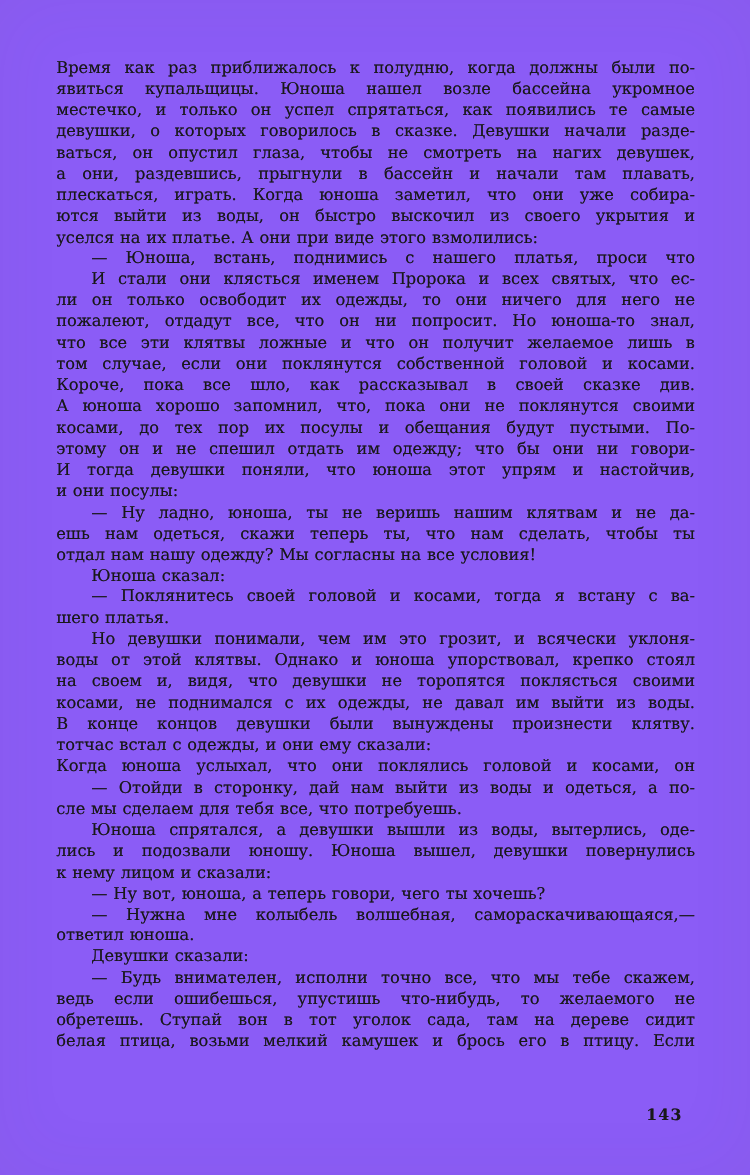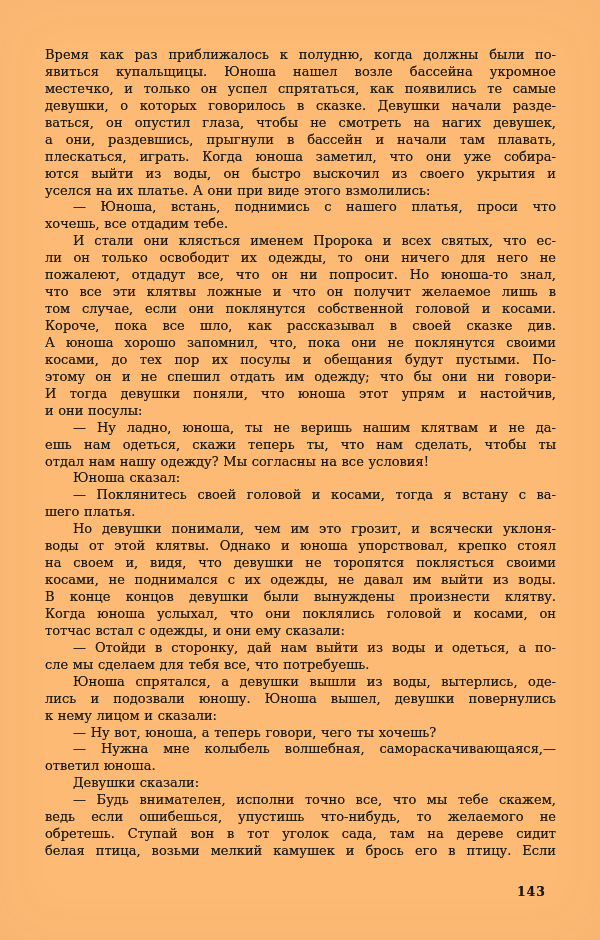--- a/index.html
+++ b/index.html
@@ -6,21 +6,21 @@
     margin: 0;
     padding: 0;
     width: 600px;
     height: 940px;
     background: #efece6;
   }
   .page {
     position: relative;
     width: 600px;
     height: 940px;
-    background: #fdba74;
+    background: #8b5cf6;
     overflow: hidden;
     box-shadow: inset 0 0 60px rgba(90,80,60,0.05);
     font-family: "DejaVu Serif", "Liberation Serif", serif;
     color: #191918;
   }
   .text-block {
     position: absolute;
     left: 45px;
     top: 47px;
     width: 511px;
@@ -60,21 +60,20 @@
       <div class="line">Время как раз приближалось к полудню, когда должны были по-</div>
       <div class="line">явиться купальщицы. Юноша нашел возле бассейна укромное</div>
       <div class="line">местечко, и только он успел спрятаться, как появились те самые</div>
       <div class="line">девушки, о которых говорилось в сказке. Девушки начали разде-</div>
       <div class="line">ваться, он опустил глаза, чтобы не смотреть на нагих девушек,</div>
       <div class="line">а они, раздевшись, прыгнули в бассейн и начали там плавать,</div>
       <div class="line">плескаться, играть. Когда юноша заметил, что они уже собира-</div>
       <div class="line">ются выйти из воды, он быстро выскочил из своего укрытия и</div>
       <div class="line endline">уселся на их платье. А они при виде этого взмолились:</div>
       <div class="line indent">— Юноша, встань, поднимись с нашего платья, проси что</div>
-      <div class="line endline">хочешь, все отдадим тебе.</div>
       <div class="line indent">И стали они клясться именем Пророка и всех святых, что ес-</div>
       <div class="line">ли он только освободит их одежды, то они ничего для него не</div>
       <div class="line">пожалеют, отдадут все, что он ни попросит. Но юноша-то знал,</div>
       <div class="line">что все эти клятвы ложные и что он получит желаемое лишь в</div>
       <div class="line">том случае, если они поклянутся собственной головой и косами.</div>
       <div class="line">Короче, пока все шло, как рассказывал в своей сказке див.</div>
       <div class="line">А юноша хорошо запомнил, что, пока они не поклянутся своими</div>
       <div class="line">косами, до тех пор их посулы и обещания будут пустыми. По-</div>
       <div class="line">этому он и не спешил отдать им одежду; что бы они ни говори-</div>
       <div class="line">И тогда девушки поняли, что юноша этот упрям и настойчив,</div>
@@ -83,22 +82,22 @@
       <div class="line">ешь нам одеться, скажи теперь ты, что нам сделать, чтобы ты</div>
       <div class="line endline">отдал нам нашу одежду? Мы согласны на все условия!</div>
       <div class="line endline indent">Юноша сказал:</div>
       <div class="line indent">— Поклянитесь своей головой и косами, тогда я встану с ва-</div>
       <div class="line endline">шего платья.</div>
       <div class="line indent">Но девушки понимали, чем им это грозит, и всячески уклоня-</div>
       <div class="line">воды от этой клятвы. Однако и юноша упорствовал, крепко стоял</div>
       <div class="line">на своем и, видя, что девушки не торопятся поклясться своими</div>
       <div class="line">косами, не поднимался с их одежды, не давал им выйти из воды.</div>
       <div class="line">В конце концов девушки были вынуждены произнести клятву.</div>
+      <div class="line endline">тотчас встал с одежды, и они ему сказали:</div>
       <div class="line">Когда юноша услыхал, что они поклялись головой и косами, он</div>
-      <div class="line endline">тотчас встал с одежды, и они ему сказали:</div>
       <div class="line indent">— Отойди в сторонку, дай нам выйти из воды и одеться, а по-</div>
       <div class="line endline">сле мы сделаем для тебя все, что потребуешь.</div>
       <div class="line indent">Юноша спрятался, а девушки вышли из воды, вытерлись, оде-</div>
       <div class="line">лись и подозвали юношу. Юноша вышел, девушки повернулись</div>
       <div class="line endline">к нему лицом и сказали:</div>
       <div class="line endline indent">— Ну вот, юноша, а теперь говори, чего ты хочешь?</div>
       <div class="line indent">— Нужна мне колыбель волшебная, самораскачивающаяся,—</div>
       <div class="line endline">ответил юноша.</div>
       <div class="line endline indent">Девушки сказали:</div>
       <div class="line indent">— Будь внимателен, исполни точно все, что мы тебе скажем,</div>

